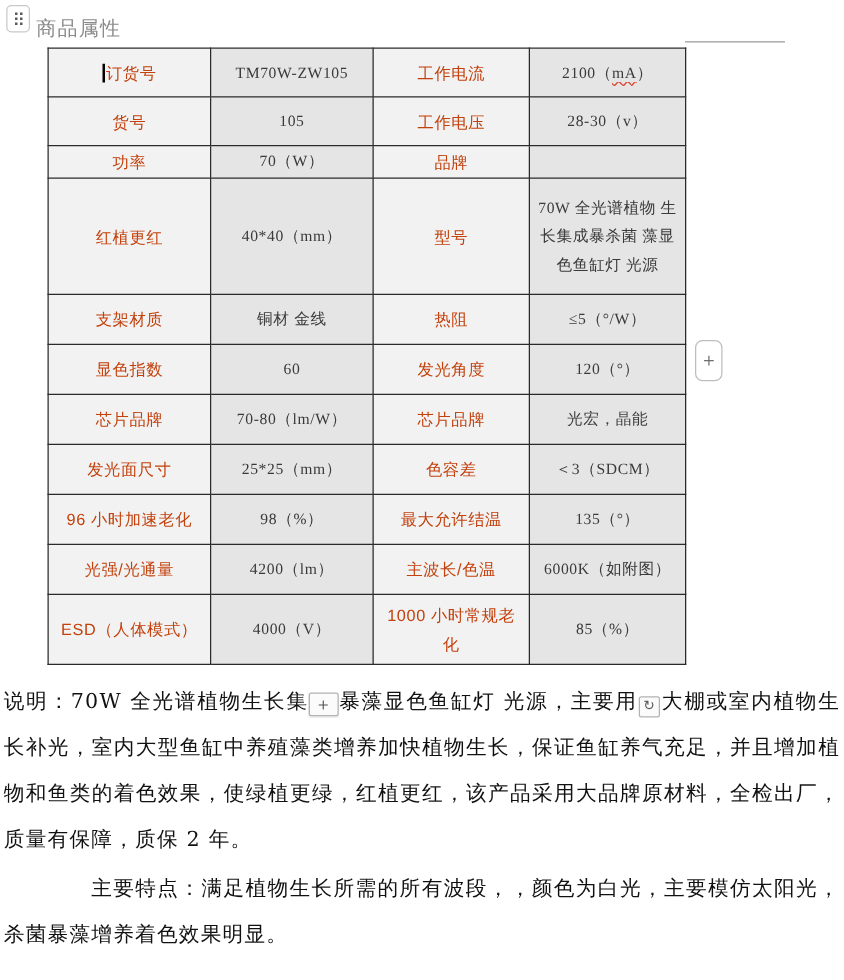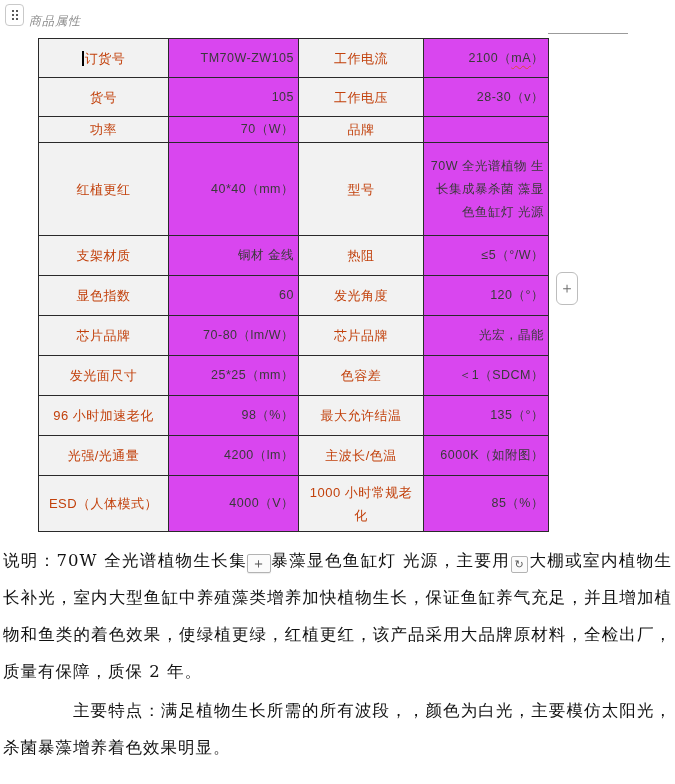--- a/index.html
+++ b/index.html
@@ -16,35 +16,35 @@
   }
   
   .drag-btn{
     position:absolute;left:5px;top:4px;width:19px;height:22px;
     border:1px solid #c9c9c9;border-radius:4px;background:#fff;
     display:flex;align-items:center;justify-content:center;box-sizing:border-box;cursor:pointer;
   }
   .dots{display:grid;grid-template-columns:repeat(2,2px);grid-auto-rows:2px;gap:2px;}
   .dots i{width:2px;height:2px;background:#5a5a5a;display:block;}
   .section-label{
-    position:absolute;left:29px;top:13px;font-size:12px;color:var(--muted);letter-spacing:1px;font-style:italic;
+    position:absolute;left:29px;top:13px;font-size:16px;color:var(--muted);letter-spacing:1px;
   }
   .top-line{position:absolute;left:548px;top:33px;width:80px;height:1px;background:#9b9b9b;}
 
   
   table.spec{
     position:absolute;left:38px;top:38px;border-collapse:collapse;table-layout:fixed;
     font-size:13px;color:#3a3a3a;
   }
   table.spec td{
     border:1px solid var(--border);text-align:center;vertical-align:middle;
     padding:2px 4px;box-sizing:border-box;line-height:21px;letter-spacing:0.5px;
   }
   table.spec td.lbl{background:var(--labelBg);color:#c2410c;}
-  table.spec td.val{background:#d946ef;font-family:Liberation Sans, sans-serif;font-size:12.5px;text-align:right;}
+  table.spec td.val{background:#e5e5e5;font-family:Liberation Serif, serif;font-size:12.5px;}
   .caret{display:inline-block;width:2px;height:15px;background:#000;vertical-align:-3px;margin-right:1px;}
   .wavy{
     text-decoration:underline;text-decoration-style:wavy;text-decoration-color:var(--squiggle);
     text-decoration-thickness:1px;text-underline-offset:3px;text-decoration-skip-ink:none;
   }
 
   
   .add-col-btn{
     position:absolute;left:556px;top:272px;width:22px;height:33px;background:#fff;
     border:1px solid var(--btnBorder);border-radius:6px;box-sizing:border-box;
@@ -132,21 +132,21 @@
       <tr style="height:40px">
         <td class="lbl">芯片品牌</td>
         <td class="val">70-80（lm/W）</td>
         <td class="lbl">芯片品牌</td>
         <td class="val">光宏，晶能</td>
       </tr>
       <tr style="height:40px">
         <td class="lbl">发光面尺寸</td>
         <td class="val">25*25（mm）</td>
         <td class="lbl">色容差</td>
-        <td class="val">＜1（SDCM）</td>
+        <td class="val">＜3（SDCM）</td>
       </tr>
       <tr style="height:40px">
         <td class="lbl">96 小时加速老化</td>
         <td class="val">98（%）</td>
         <td class="lbl">最大允许结温</td>
         <td class="val">135（°）</td>
       </tr>
       <tr style="height:40px">
         <td class="lbl">光强/光通量</td>
         <td class="val">4200（lm）</td>

